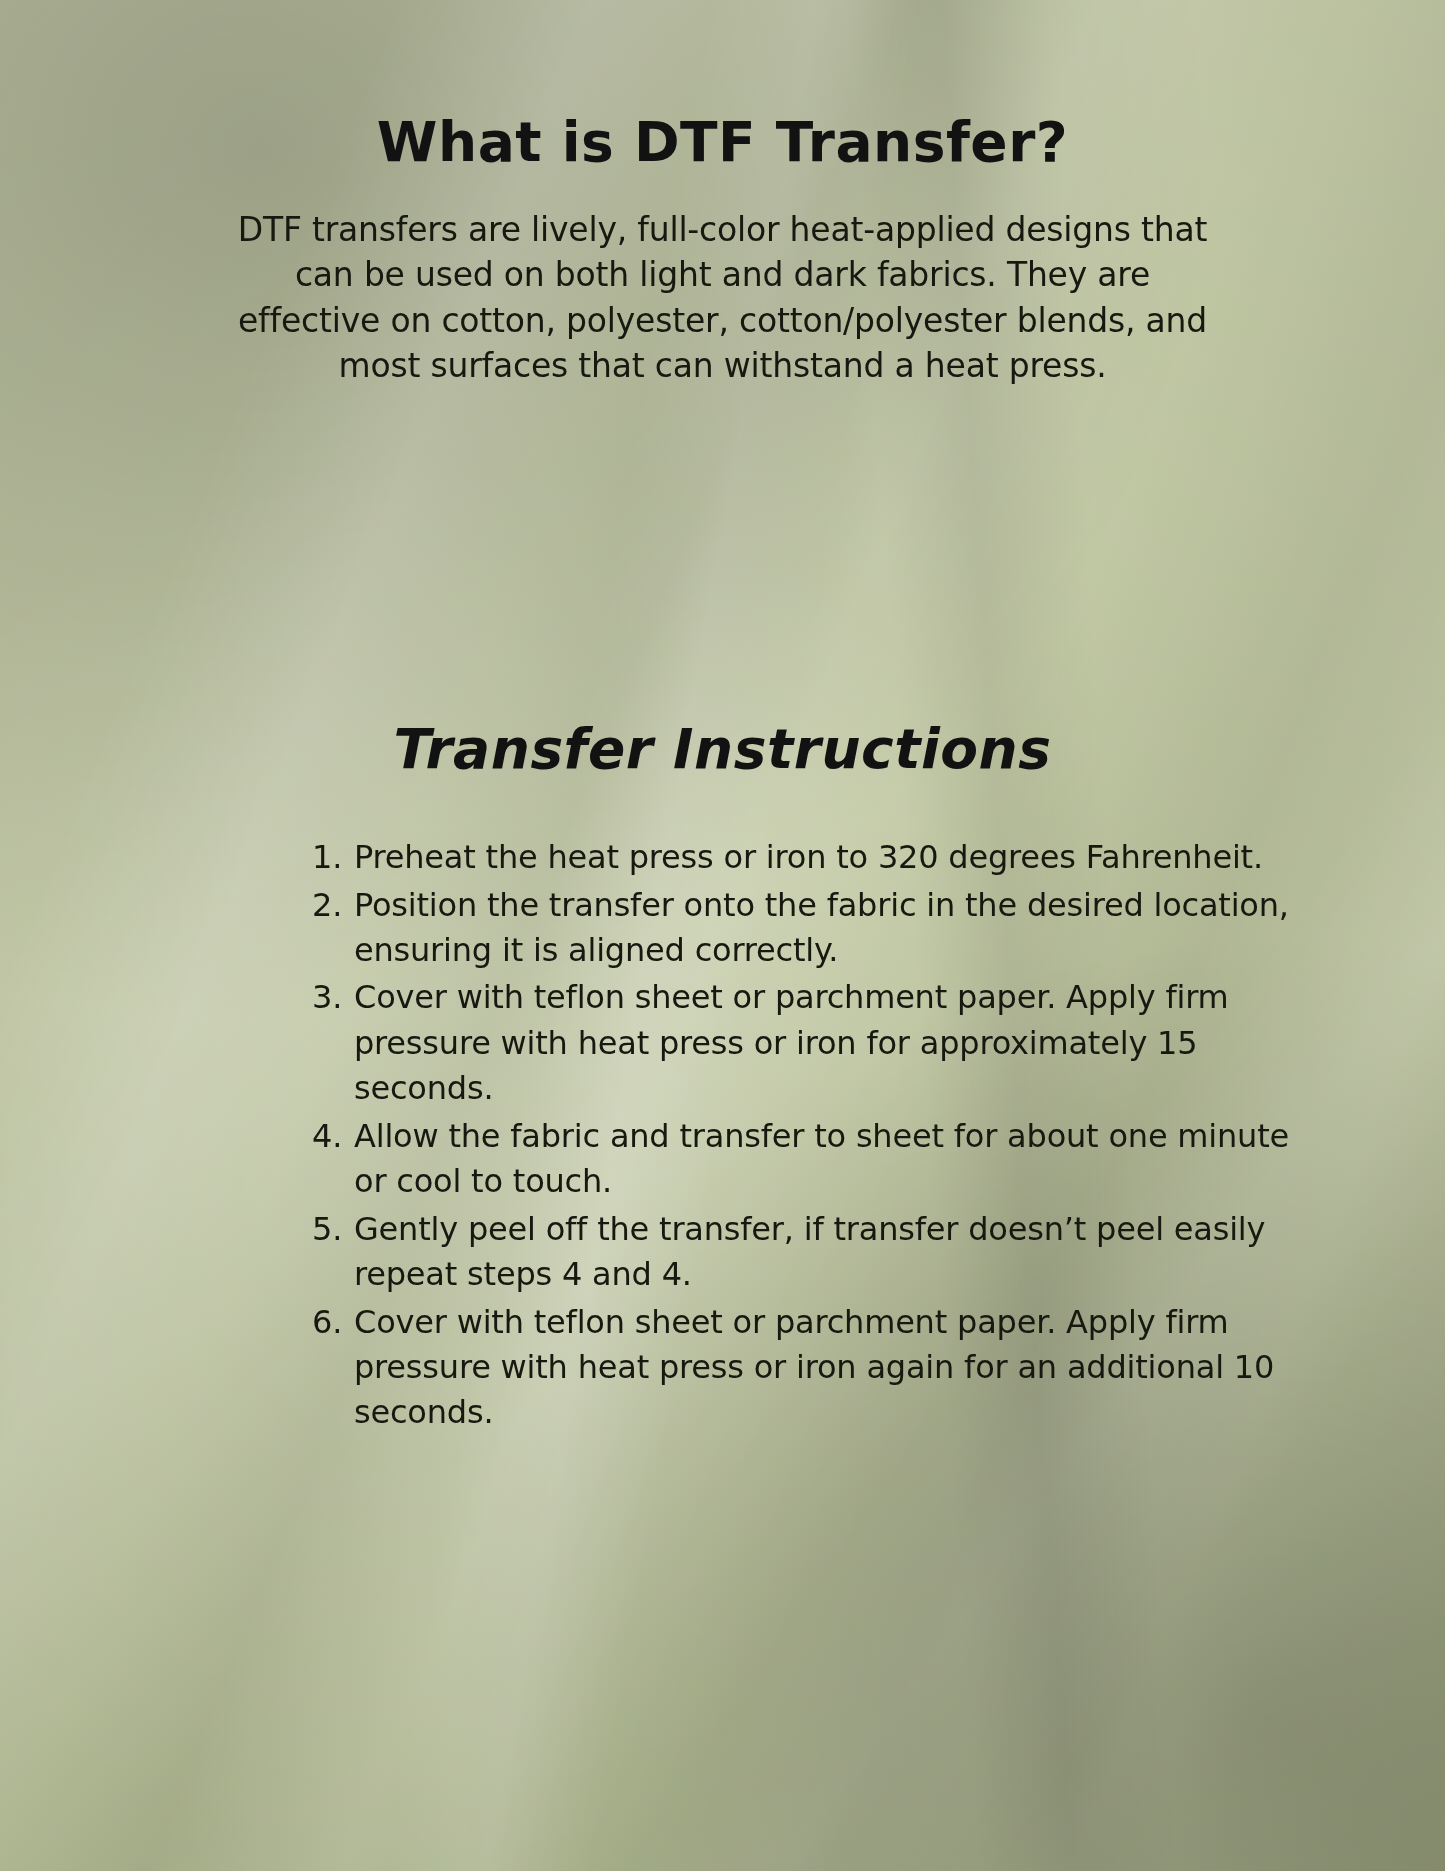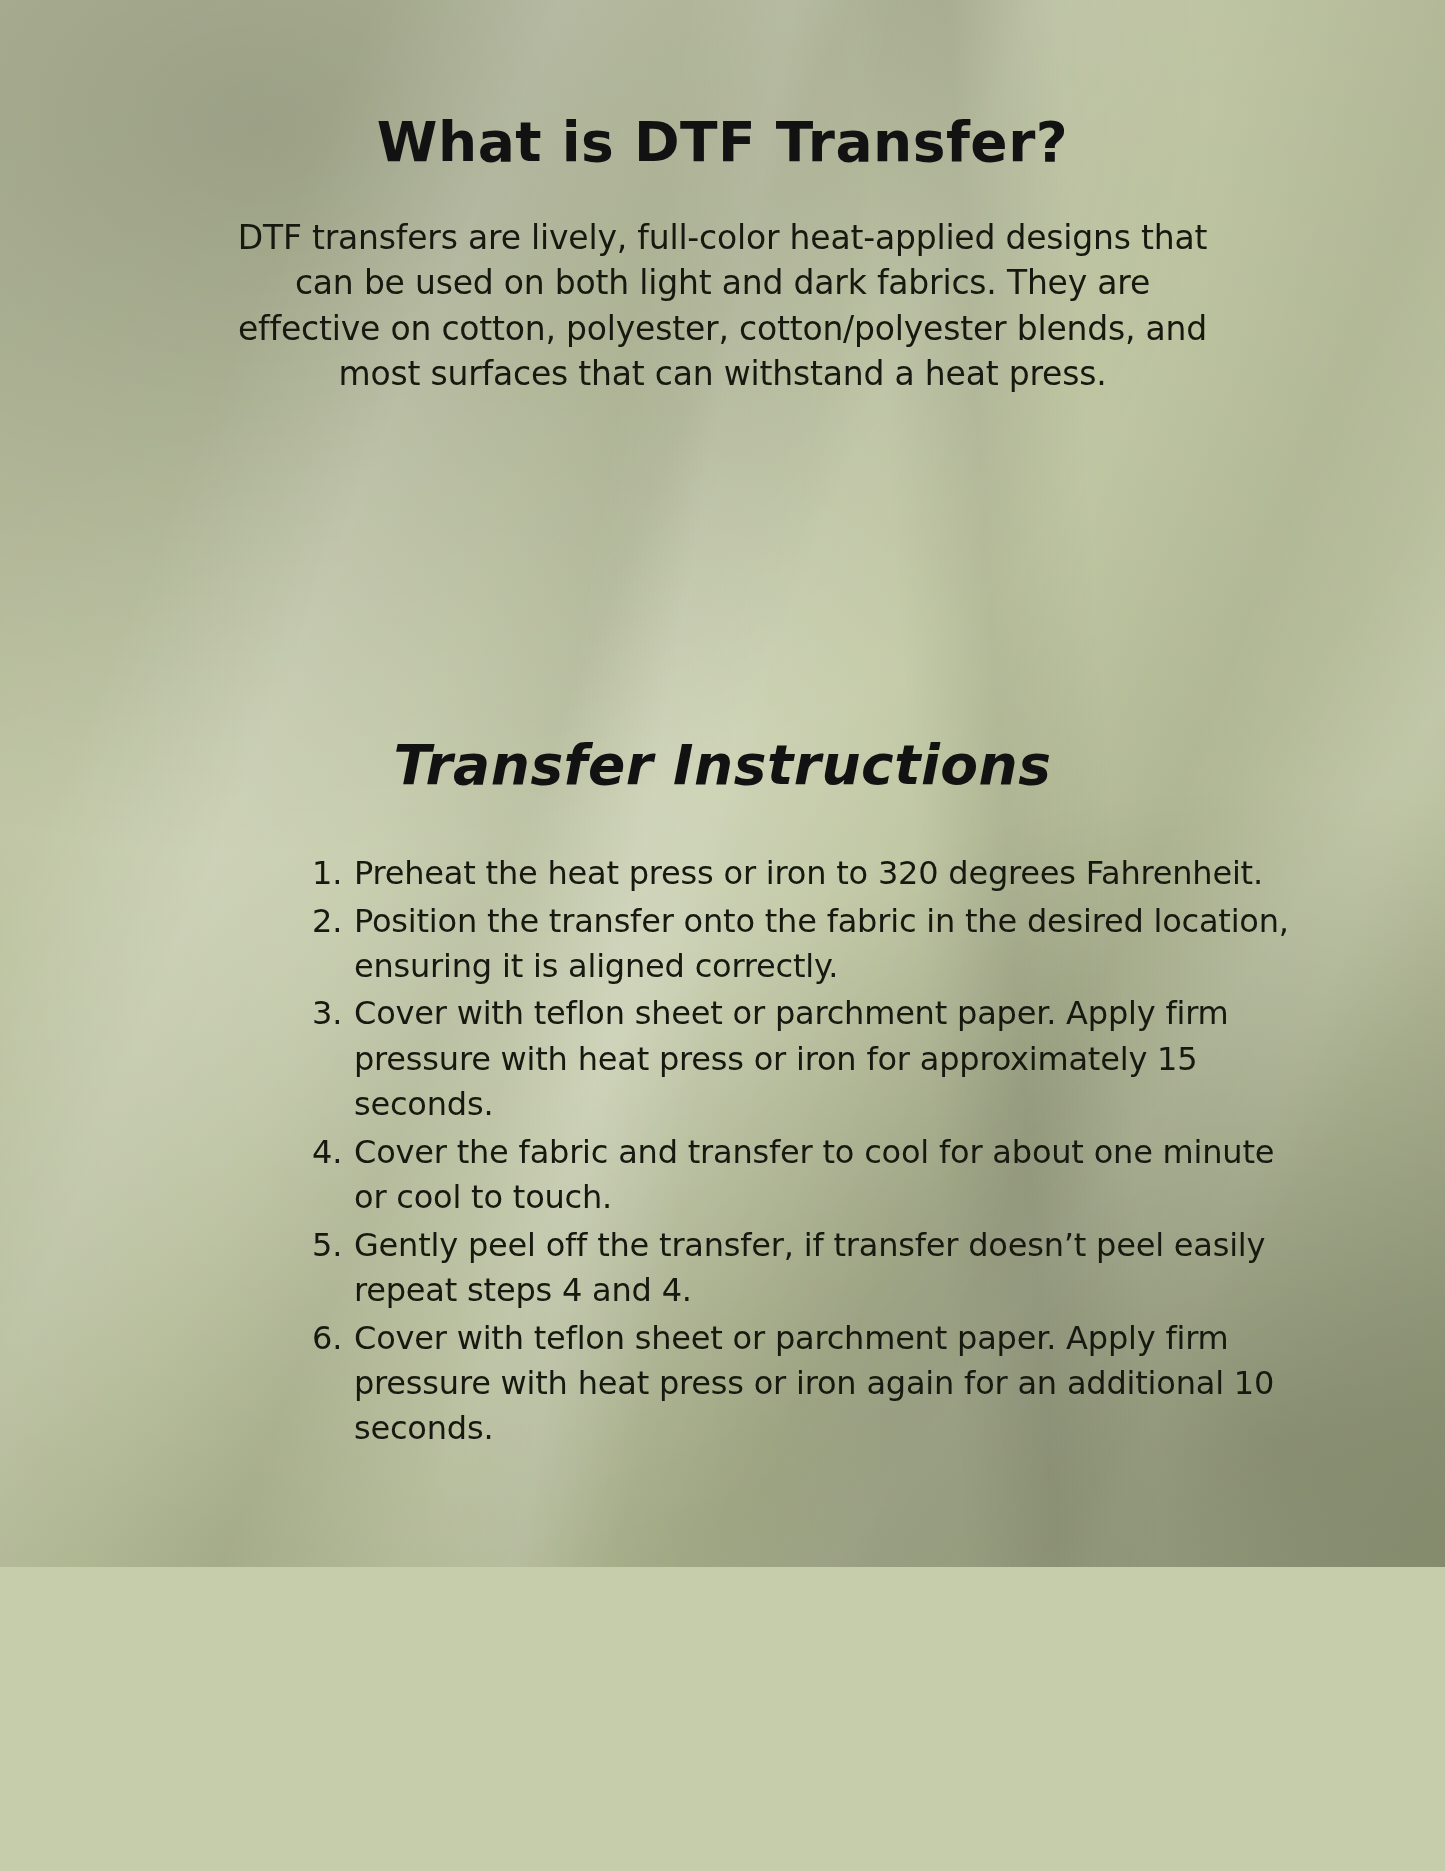--- a/index.html
+++ b/index.html
@@ -11,21 +11,21 @@
     height: 1871px;
     font-family: "DejaVu Sans", sans-serif;
     background: #c6cdaa;
     overflow: hidden;
   }
 
   
   .page {
     position: relative;
     width: 1445px;
-    height: 1567px;
+    height: 1871px;
     box-sizing: border-box;
     background:
       
       linear-gradient(112deg,
         rgba(255,255,255,0.00) 0%,
         rgba(255,255,255,0.00) 18%,
         rgba(255,255,255,0.16) 27%,
         rgba(255,255,255,0.04) 34%,
         rgba(0,0,0,0.05) 41%,
         rgba(255,255,255,0.10) 50%,
@@ -71,21 +71,21 @@
     text-align: center;
     letter-spacing: 0.5px;
     margin: 0;
     font-size: 55px;
     line-height: 1.1;
   }
   #heading-1 { padding-top: 112px; }
   #heading-2 { padding-top: 0; font-style: italic; }
 
   p.intro {
-    margin: 8px;
+    margin: 0;
     padding-top: 34px;
     text-align: center;
     font-size: 33px;
     line-height: 1.38;
     color: #17180f;
     font-family: "DejaVu Sans", sans-serif;
     font-weight: 400;
     max-width: 980px;
     margin-left: auto;
     margin-right: auto;
@@ -135,20 +135,20 @@
 
     <div class="spacer-big"></div>
 
     <h1 class="section-title" id="heading-2">Transfer Instructions</h1>
 
     <div class="instructions-block">
       <ol class="steps">
         <li>Preheat the heat press or iron to 320 degrees Fahrenheit.</li>
         <li>Position the transfer onto the fabric in the desired location, ensuring it is aligned correctly.</li>
         <li>Cover with teflon sheet or parchment paper.  Apply firm pressure with heat press or iron for approximately 15 seconds.</li>
-        <li>Cover the fabric and transfer to cool for about one minute or cool to touch.</li>
+        <li>Allow the fabric and transfer to sheet for about one minute or cool to touch.</li>
         <li>Gently peel off the transfer, if transfer doesn’t peel easily repeat steps 4 and 4.</li>
         <li>Cover with teflon sheet or parchment paper.  Apply firm pressure with heat press or iron again for an additional 10 seconds.</li>
       </ol>
     </div>
 
   </div>
 </div>
 
 </body></html>

